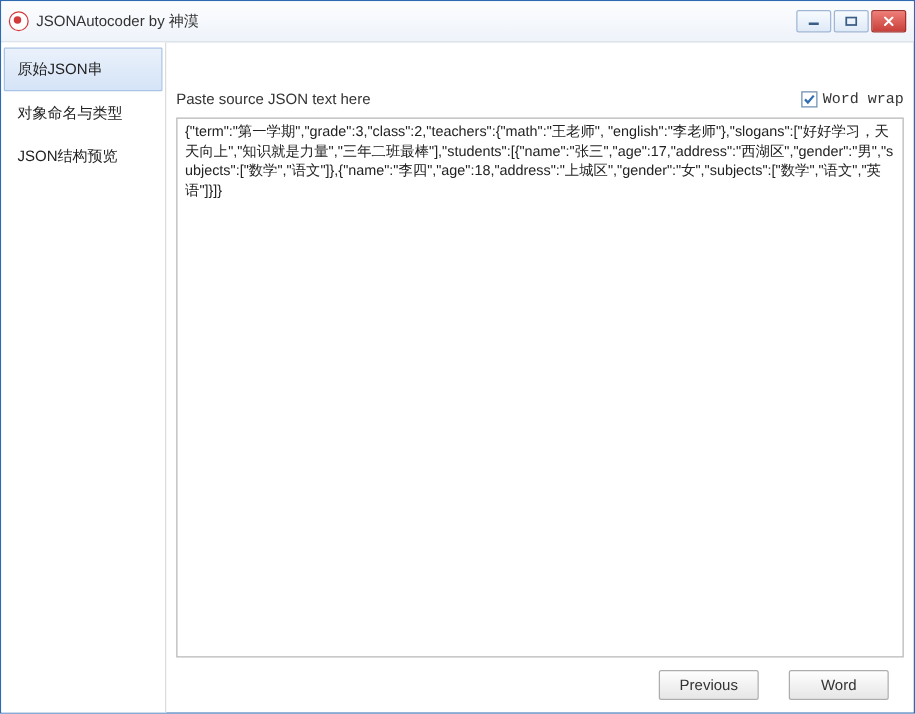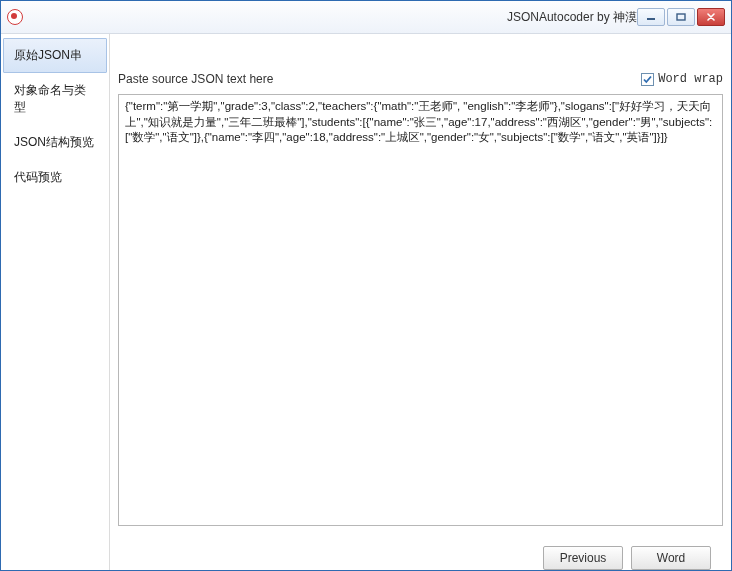--- a/index.html
+++ b/index.html
@@ -1,38 +1,38 @@
 <!DOCTYPE html>
 <html><head>
 <meta charset="utf-8">
 <style>
   * { box-sizing: border-box; }
   html, body { margin:0; padding:0; font-family: "Segoe UI","Microsoft YaHei", Tahoma, sans-serif; font-size:12px; background:#fff; }
   .window { width:732px; height:571px; border:1px solid #2e6ab1; background:#fff; display:flex; flex-direction:column; box-shadow:0 0 0 1px rgba(0,0,0,0.02); }
-  .titlebar { height:30px; background:linear-gradient(#fdfdfe,#eef3fa); border-bottom:1px solid #d6dce5; display:flex; align-items:center; padding:16px 6px;text-align:right; }
+  .titlebar { height:30px; background:linear-gradient(#fdfdfe,#eef3fa); border-bottom:1px solid #d6dce5; display:flex; align-items:center; padding:16px 6px; }
   .titlebar .app-icon { width:16px; height:16px; border-radius:50%; background:#fff; border:1.5px solid #d23b3b; position:relative; margin-right:6px; flex:none; }
   .titlebar .app-icon::after { content:""; position:absolute; left:3px; top:3px; width:6px; height:6px; background:#d23b3b; border-radius:50%; }
   .titlebar .title { color:#333; flex:1; white-space:nowrap; overflow:hidden; text-overflow:ellipsis; }
   .win-controls { display:flex; gap:2px; }
   .win-btn { width:28px; height:18px; border:1px solid #9fb6d4; background:linear-gradient(#f7fbff,#dfeaf7); border-radius:2px; display:flex; align-items:center; justify-content:center; cursor:default; }
   .win-btn.close { background:linear-gradient(#f07e78,#c8403a); border-color:#a22e2a; color:#fff; }
   .win-btn svg { display:block; }
   .client { flex:1; display:flex; min-height:0; }
-  .sidebar { width:109px; background:#fff; border-right:1px solid #dcdcdc; padding-top:4px;}
+  .sidebar { width:132px; background:#fff; border-right:1px solid #dcdcdc; padding-top:4px;}
   .side-item { padding:8px 10px; color:#222; cursor:default; border:1px solid transparent; margin:0 2px 0 2px;}
   .side-item.selected { background:linear-gradient(#eaf1fb,#d5e4f7); border:1px solid #a8c3e6; border-radius:1px; }
   .main { flex:1; display:flex; flex-direction:column; padding:6px 8px 0 8px; min-width:0;margin-top:28px;}
   .header-row { display:flex; align-items:center; height:22px; }
   .header-row .lbl { color:#333; flex:1; }
   .ww { display:flex; align-items:center; gap:4px; color:#333;font-family:Liberation Mono, monospace; }
   .ww .cb { width:13px; height:13px; border:1px solid #6d90b0; background:#fff; display:flex; align-items:center; justify-content:center; }
   .ww .cb svg { display:block; }
   .textarea { margin-top:4px; flex:1; border:1px solid #b7b7b7; background:#fff; padding:4px 6px; overflow:auto; }
   .textarea .content { white-space:normal; font-family: "Microsoft YaHei","Segoe UI",sans-serif; font-size:11.5px; color:#222; line-height:1.35; word-break:break-all; }
-  .footer { height:44px; display:flex; align-items:flex-end; justify-content:flex-end; gap:8px; padding:0 12px; border-top:0; }
+  .footer { height:44px; display:flex; align-items:center; justify-content:flex-end; gap:24px; padding:0 12px; border-top:0; }
   .btn { min-width:80px; height:24px; border:1px solid #adadad; background:linear-gradient(#fefefe,#e6e6e6); border-radius:2px; display:flex; align-items:center; justify-content:center; color:#333; cursor:default; }
 </style>
 </head>
 <body>
 
 <div class="window">
   <div class="titlebar">
     <div class="app-icon"></div>
     <div class="title">JSONAutocoder by 神漠</div>
     <div class="win-controls">
@@ -58,23 +58,20 @@
     <div class="sidebar">
       <div class="side-item selected">
         <span>原始JSON串</span>
       </div>
       <div class="side-item">
         <span>对象命名与类型</span>
       </div>
       <div class="side-item">
         <span>JSON结构预览</span>
       </div>
-      <div class="side-item">
-        <span>代码预览</span>
-      </div>
     </div>
 
     <div class="main">
       <div class="header-row">
         <div class="lbl">Paste source JSON text here</div>
         <label class="ww">
           <span class="cb">
             <svg width="11" height="11" viewBox="0 0 11 11">
                 <path d="M2 5.5 L4.3 8 L9 2.5" fill="none" stroke="#2f6db1" stroke-width="1.8"></path>
               </svg>

